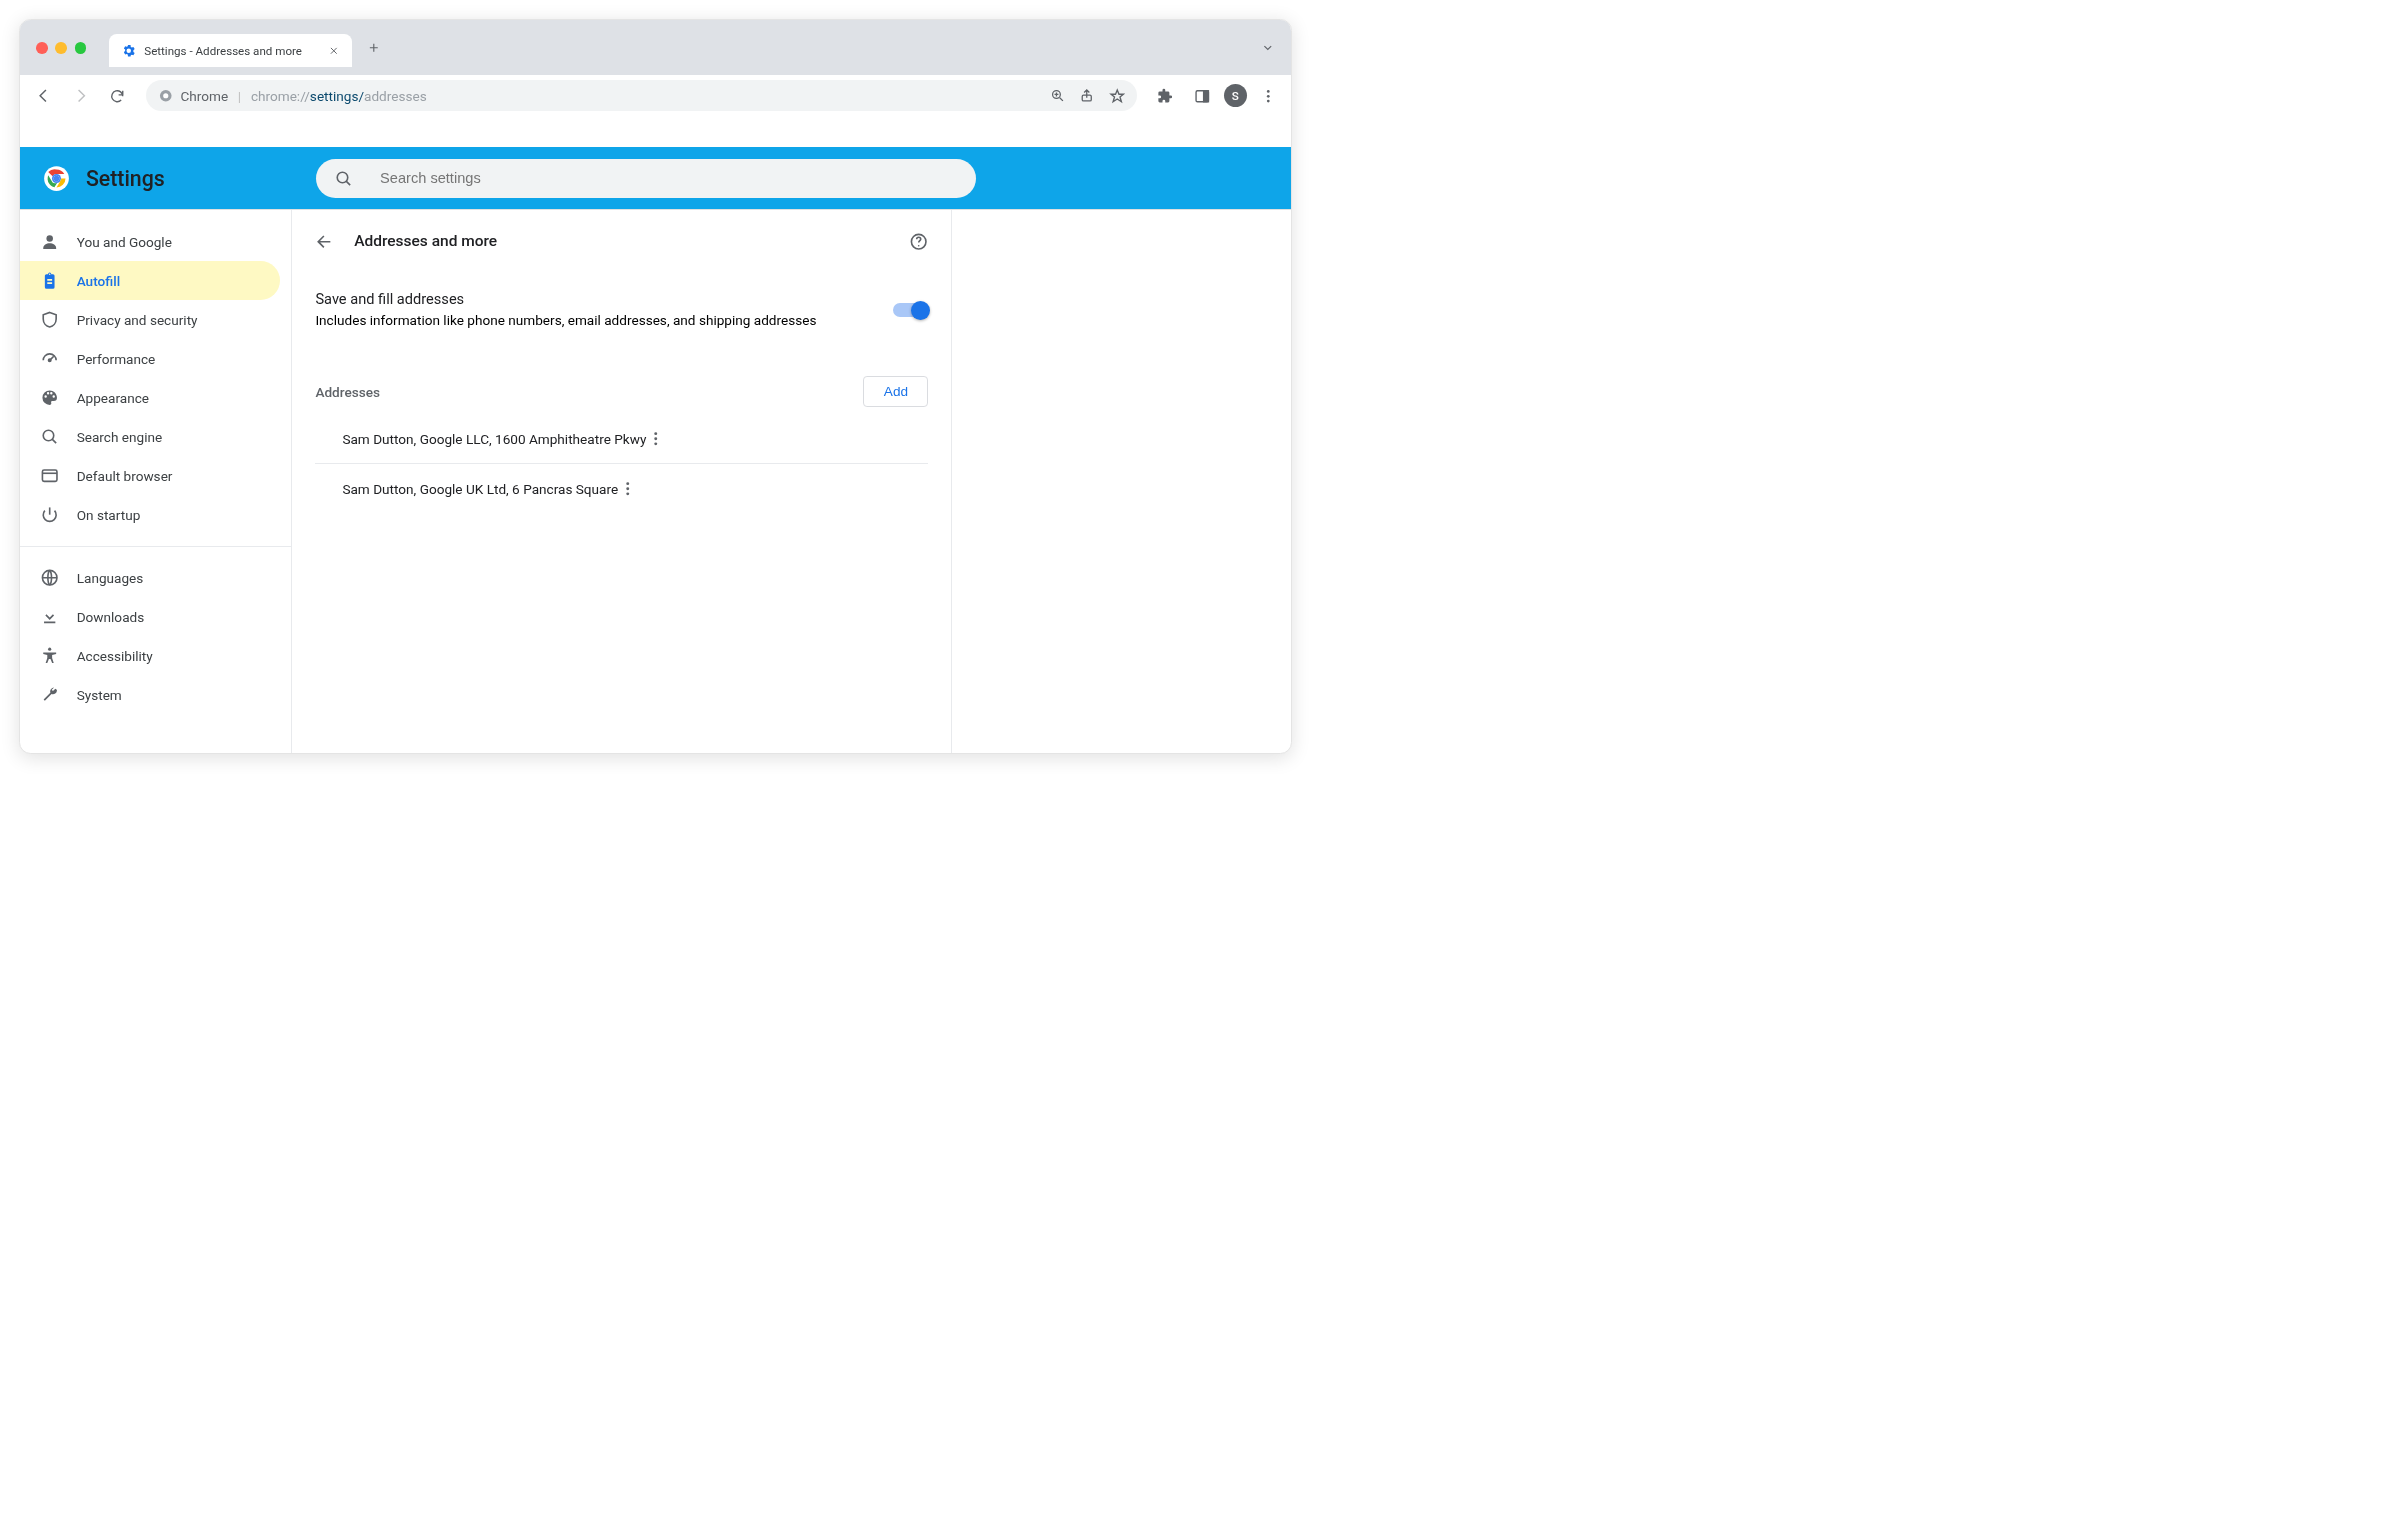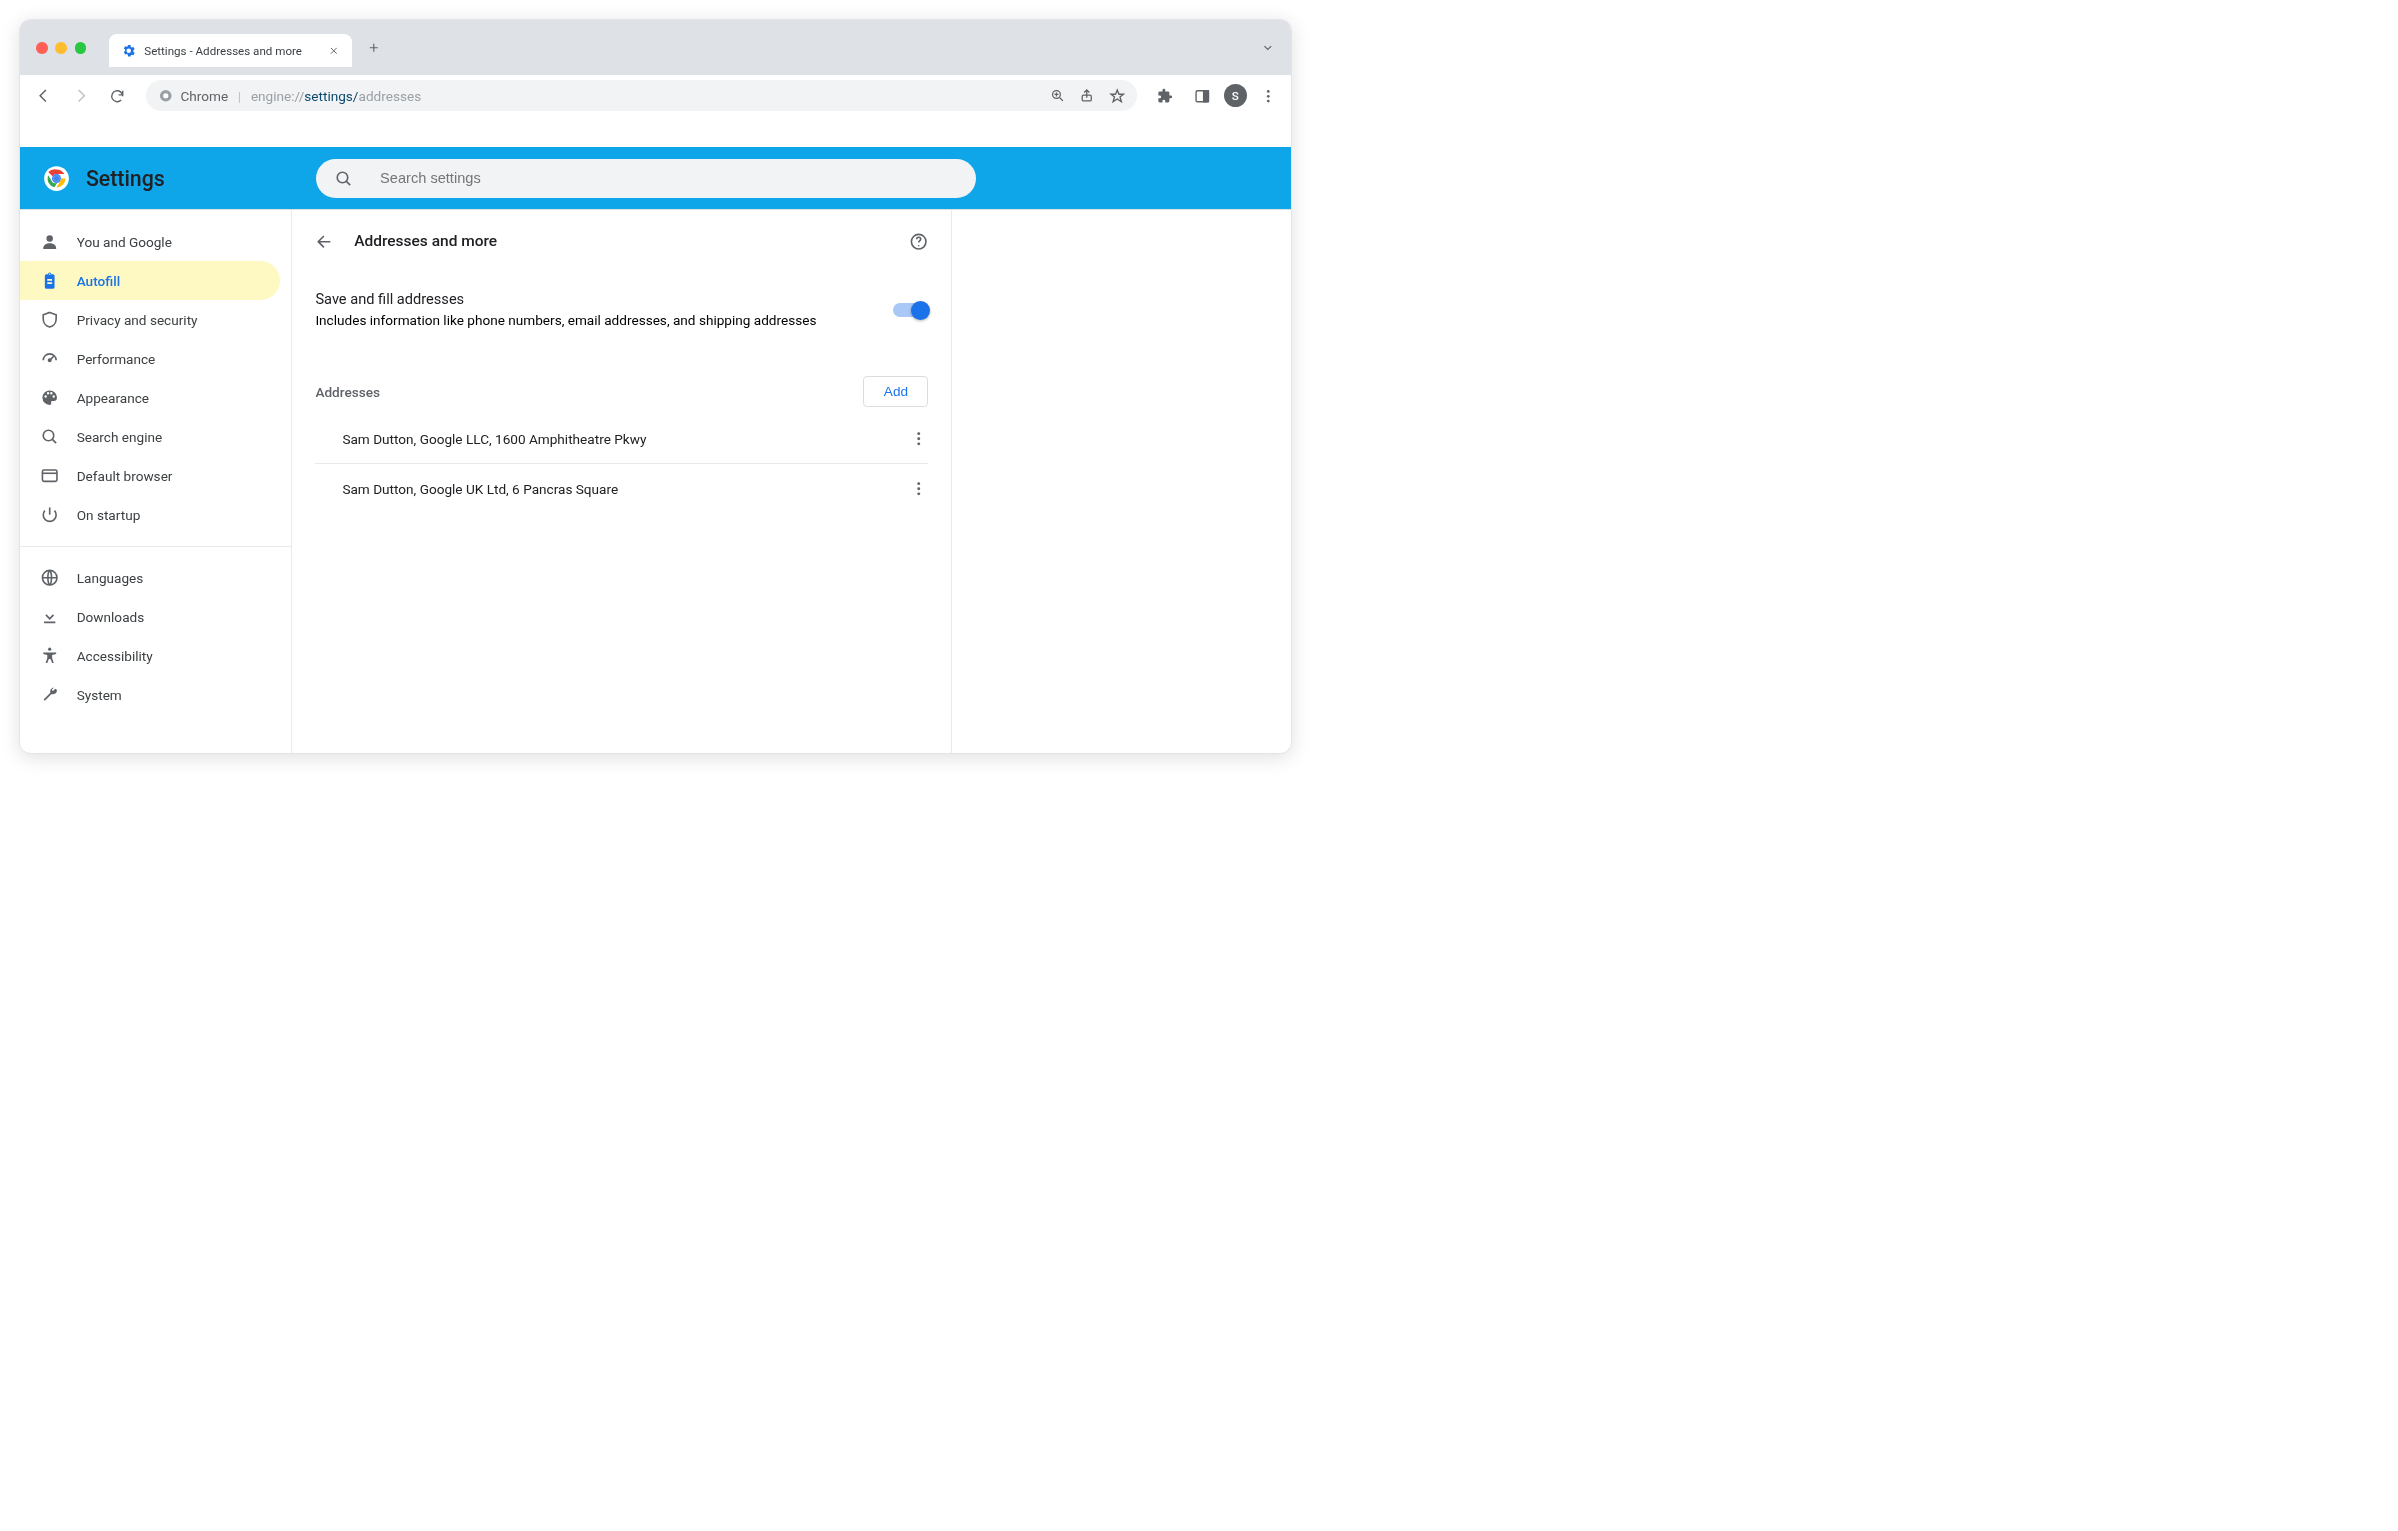--- a/index.html
+++ b/index.html
@@ -106,21 +106,21 @@
   }
   .toggle .knob { width:19.4px;height:19.4px;border-radius:50%; background:#1a73e8; position:absolute; right:-1.9px; top:-2.9px; box-shadow:0 1px 2.9px rgba(0,0,0,.3);}
   .list-header { display:flex; align-items:center; justify-content:space-between; margin-top: 37px;}
   .list-header .lh-label { font-size:13.6px; color:#5f6368; font-weight:500;}
   .add-btn {
     border:1px solid #dadce0; background:#fff; color:#1a73e8; font-weight:500; font-size:13.6px;
     padding:6.8px 19.4px; border-radius:3.9px; cursor:pointer;
   }
   .addr-list { margin-top: 7.8px;}
   .addr-row {
-    display:flex; align-items:center; justify-content:space-between;
+    display:flex; align-items:center; justify-content:flex-start;
     padding: 15.5px 0 15.5px 27px; border-bottom:1px solid #e8eaed; font-size:13.6px; color:#202124;
   }
   .addr-row:last-child { border-bottom:none;}
   .more-dots { width:19.4px;color:#5f6368; cursor:pointer; display:flex;align-items:center;justify-content:center;}
   svg { display:block; }
 </style>
 </head>
 <body>
 
 <div class="window">
@@ -175,21 +175,21 @@
     <div class="omnibox">
       <span class="chip">
         <svg viewBox="0 0 24 24" width="15.5" height="15.5">
             <circle cx="12" cy="12" r="9" fill="#9aa0a6"></circle>
             <circle cx="12" cy="12" r="4" fill="#fff"></circle>
           </svg>
         <span>Chrome</span>
       </span>
       <span class="sep">|</span>
       <span>
-        <span class="url-dim">engine://</span><span class="url-strong">settings/</span><span class="url-dim">addresses</span>
+        <span class="url-dim">chrome://</span><span class="url-strong">settings/</span><span class="url-dim">addresses</span>
       </span>
       <span class="trail">
         <span>
             <svg viewBox="0 0 24 24" width="15.5" height="15.5" fill="none" stroke="#5f6368" stroke-width="2">
               <circle cx="10" cy="10" r="6"></circle>
               <path d="M20 20l-5-5M7 10h6M10 7v6"></path>
             </svg>
           </span>
         <span>
             <svg viewBox="0 0 24 24" width="15.5" height="15.5" fill="none" stroke="#5f6368" stroke-width="2">

